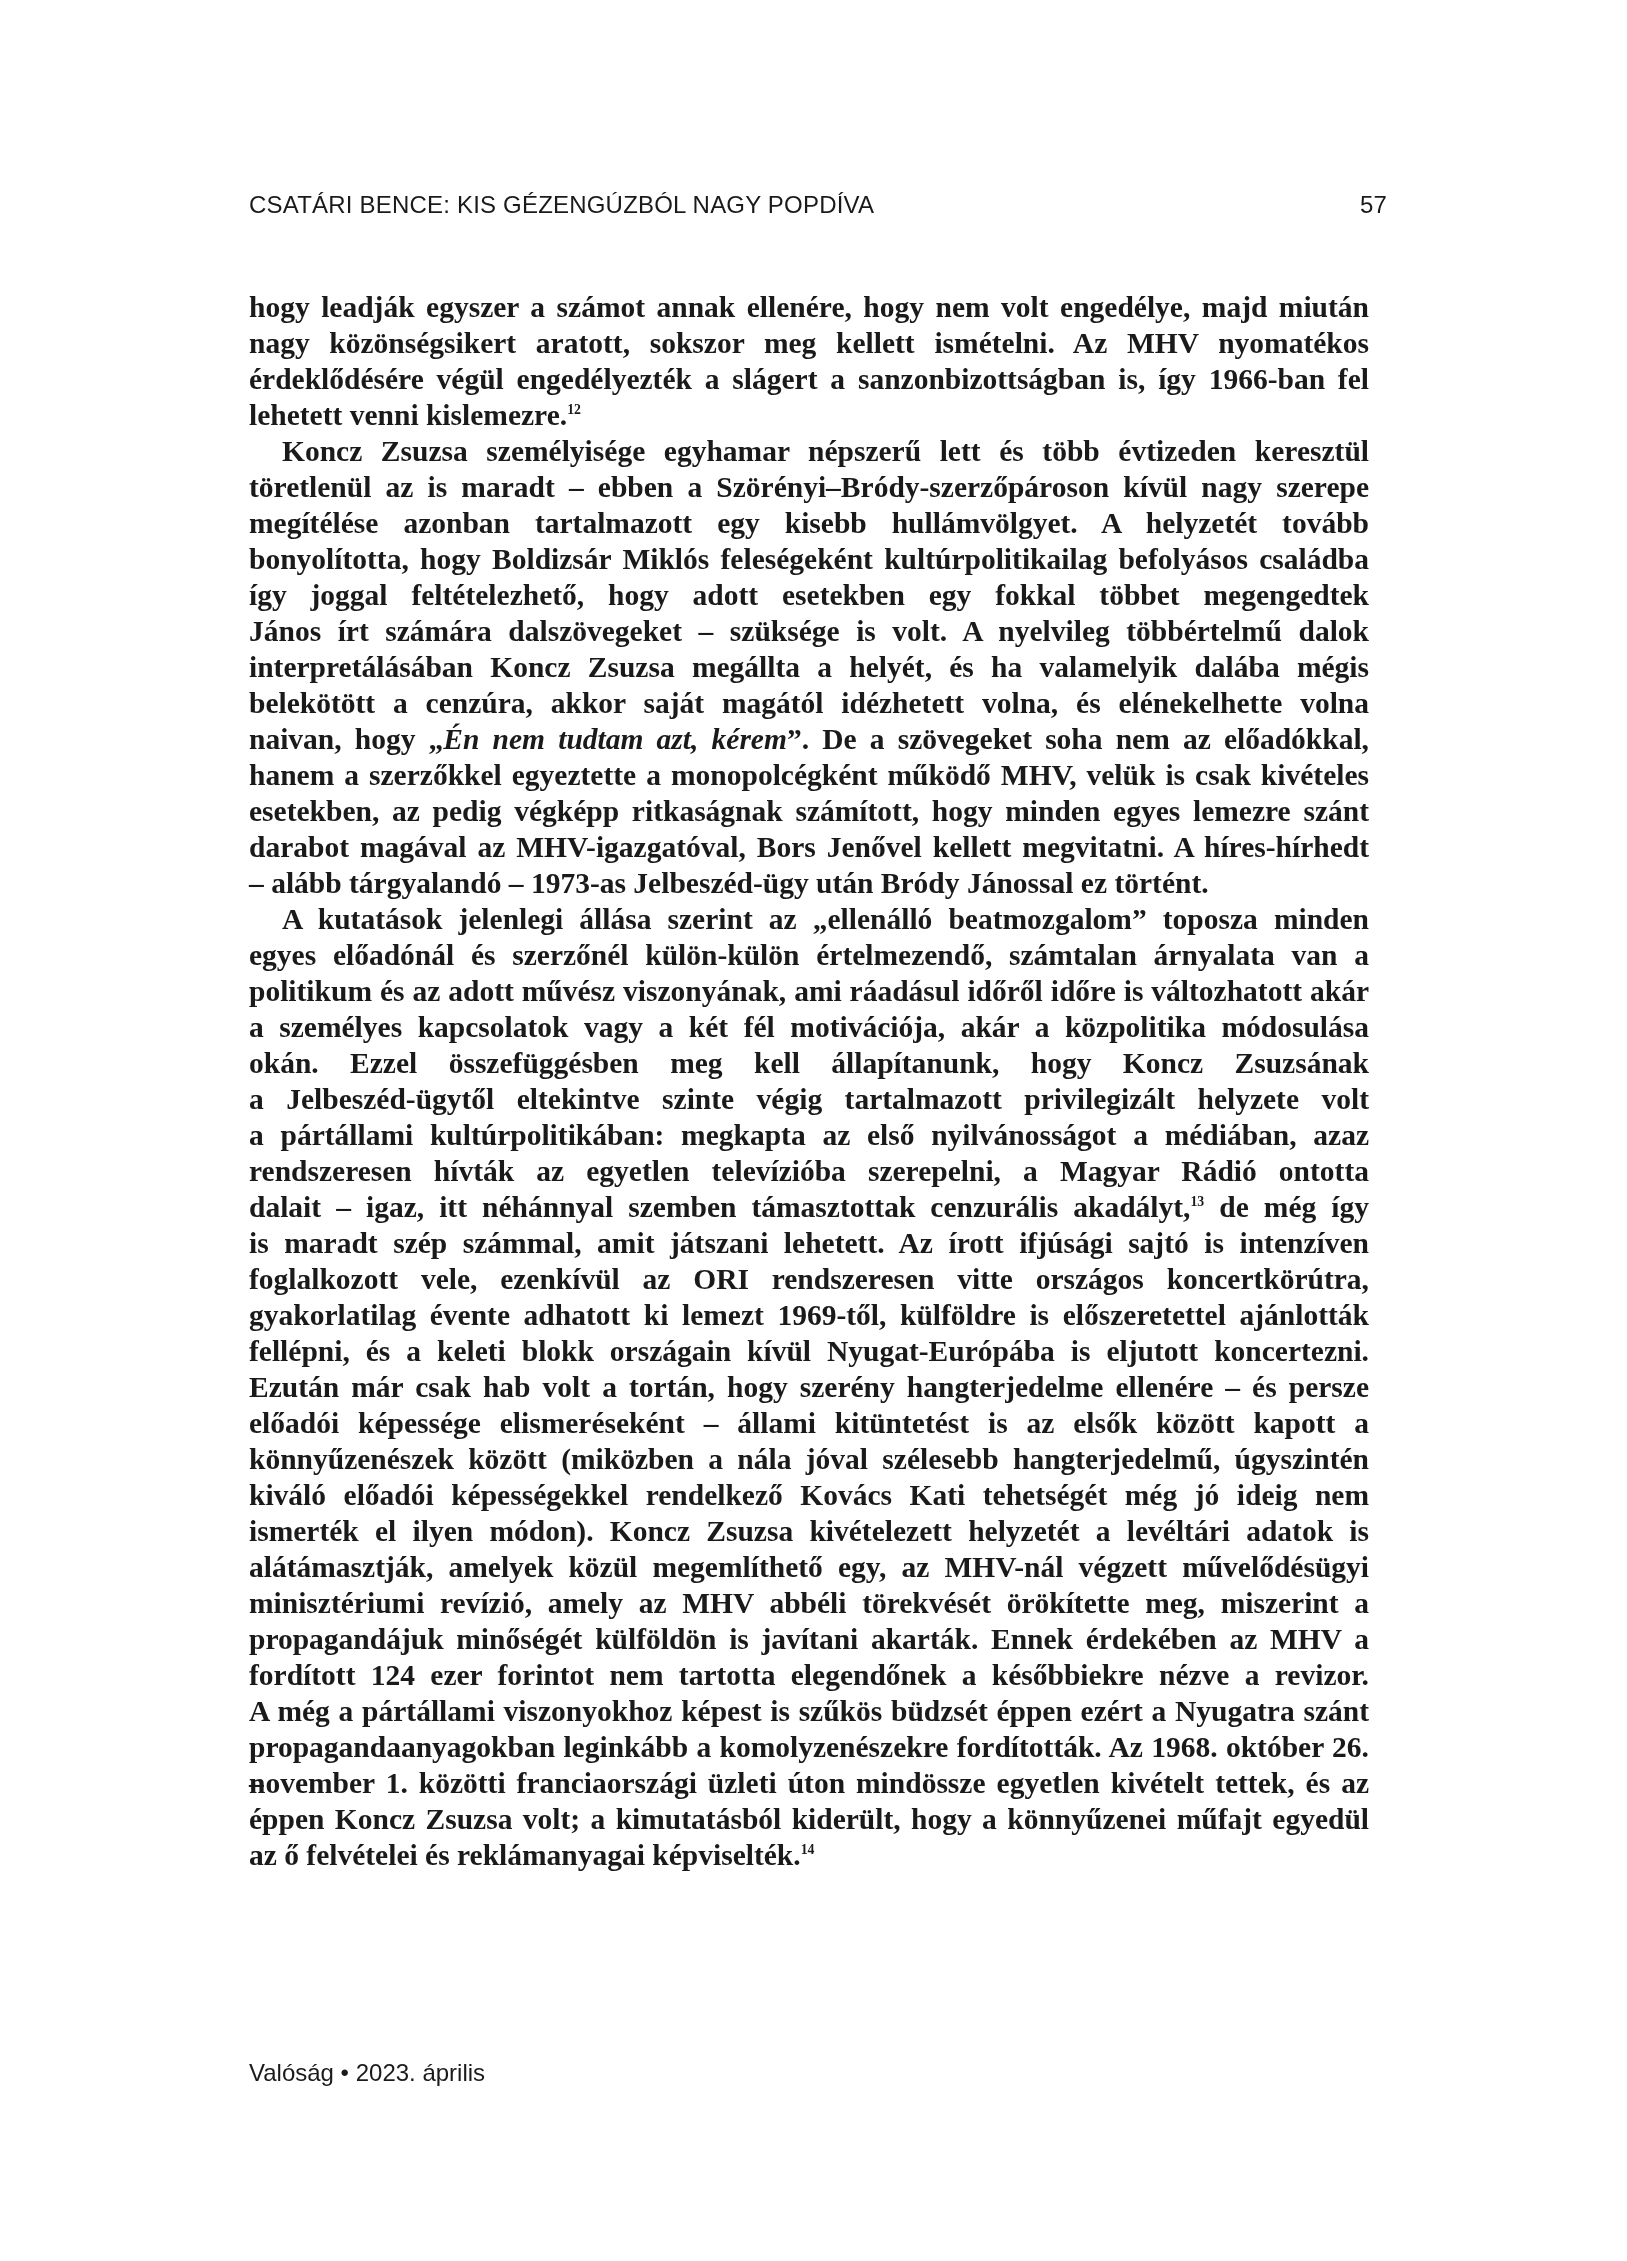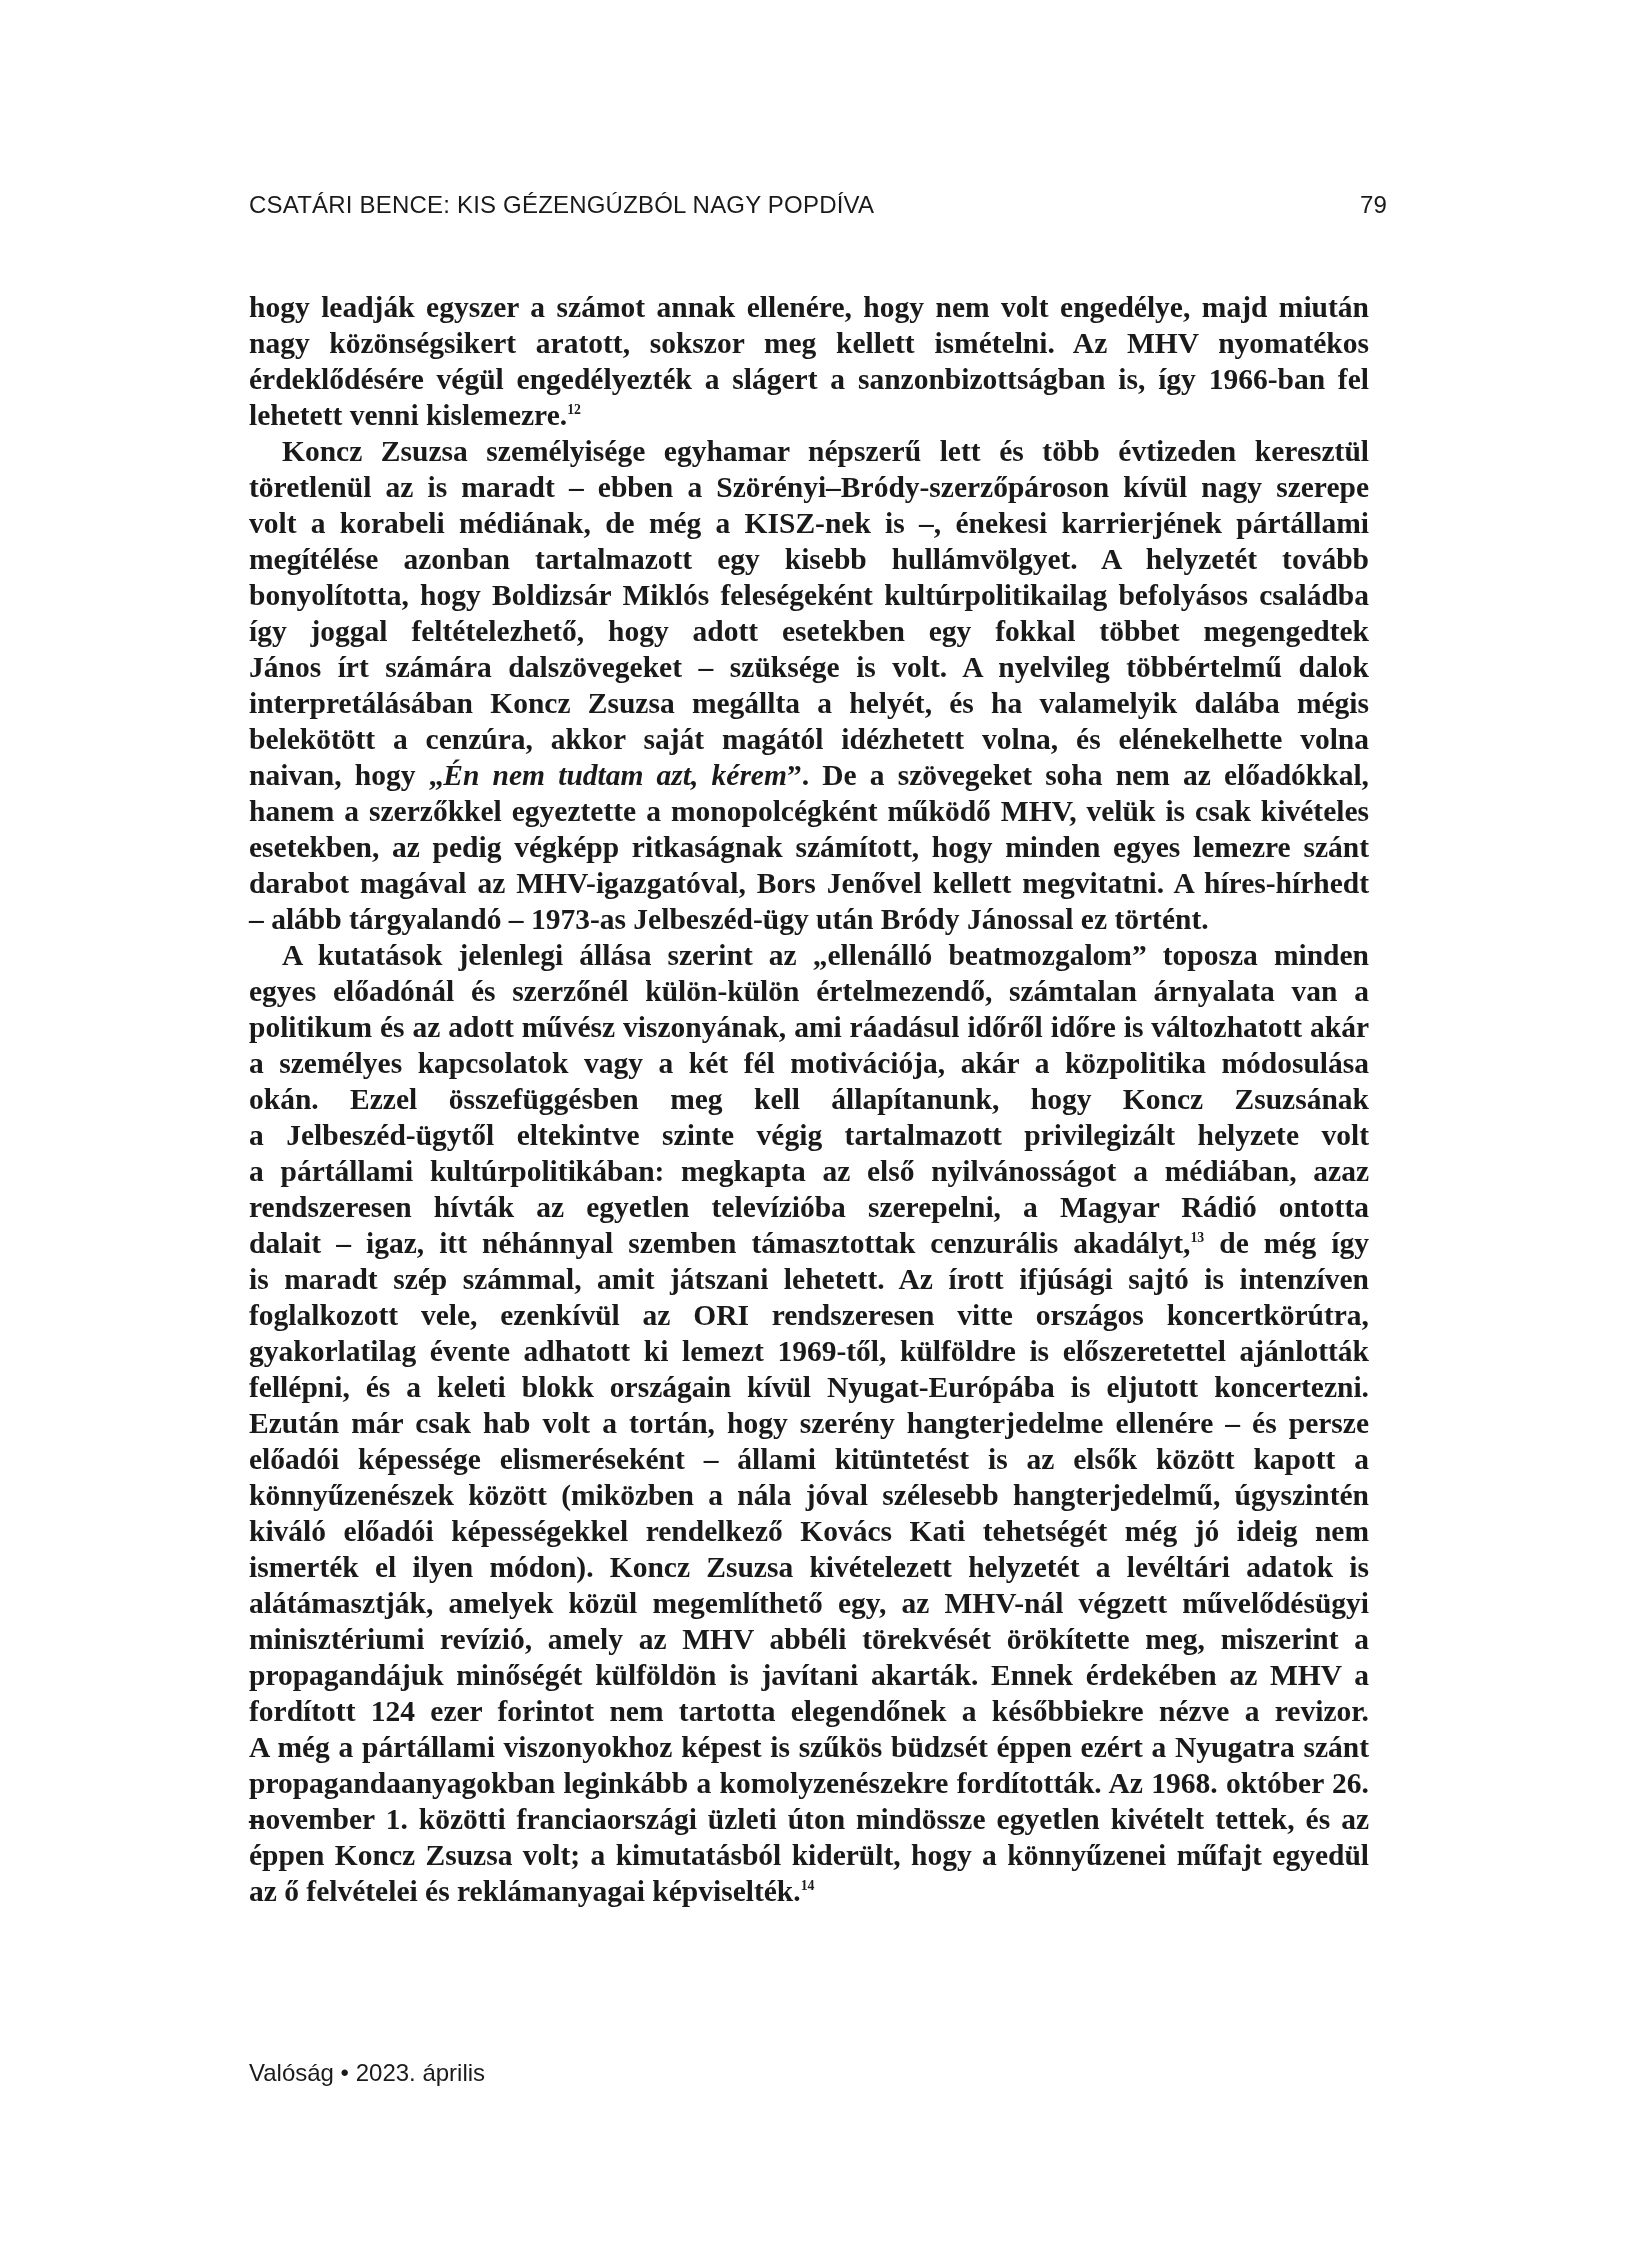--- a/index.html
+++ b/index.html
@@ -23,21 +23,21 @@
   .footer {
     position: absolute; left: 249px; top: 2057px;
     font-family: "Liberation Sans", sans-serif; font-size: 24px; line-height: 31px;
   }
 </style>
 </head>
 <body>
 
 <div class="running-head">
   <span>CSATÁRI BENCE: KIS GÉZENGÚZBÓL NAGY POPDÍVA</span>
-  <span class="page-number">79</span>
+  <span class="page-number">57</span>
 </div>
 
 <div class="body-text" id="body-text">
     <div>
       <span class="line">
         <span class="line-inner"><span>hogy leadják egyszer a számot annak ellenére, hogy nem volt engedélye, majd miután</span></span>
       </span>
       <span class="line">
         <span class="line-inner"><span>nagy közönségsikert aratott, sokszor meg kellett ismételni. Az MHV nyomatékos</span></span>
       </span>
@@ -47,23 +47,20 @@
       <span class="line last">
         <span class="line-inner"><span>lehetett venni kislemezre.</span><sup>12</sup></span>
       </span>
     </div>
     <div>
       <span class="line indent">
         <span class="line-inner"><span>Koncz Zsuzsa személyisége egyhamar népszerű lett és több évtizeden keresztül</span></span>
       </span>
       <span class="line">
         <span class="line-inner"><span>töretlenül az is maradt – ebben a Szörényi–Bródy-szerzőpároson kívül nagy szerepe</span></span>
-      </span>
-      <span class="line">
-        <span class="line-inner"><span>volt a korabeli médiának, de még a KISZ-nek is –, énekesi karrierjének pártállami</span></span>
       </span>
       <span class="line">
         <span class="line-inner"><span>megítélése azonban tartalmazott egy kisebb hullámvölgyet. A helyzetét tovább</span></span>
       </span>
       <span class="line">
         <span class="line-inner"><span>bonyolította, hogy Boldizsár Miklós feleségeként kultúrpolitikailag befolyásos családba</span></span>
       </span>
       <span class="line">
         <span class="line-inner"><span>így joggal feltételezhető, hogy adott esetekben egy fokkal többet megengedtek</span></span>
       </span>

